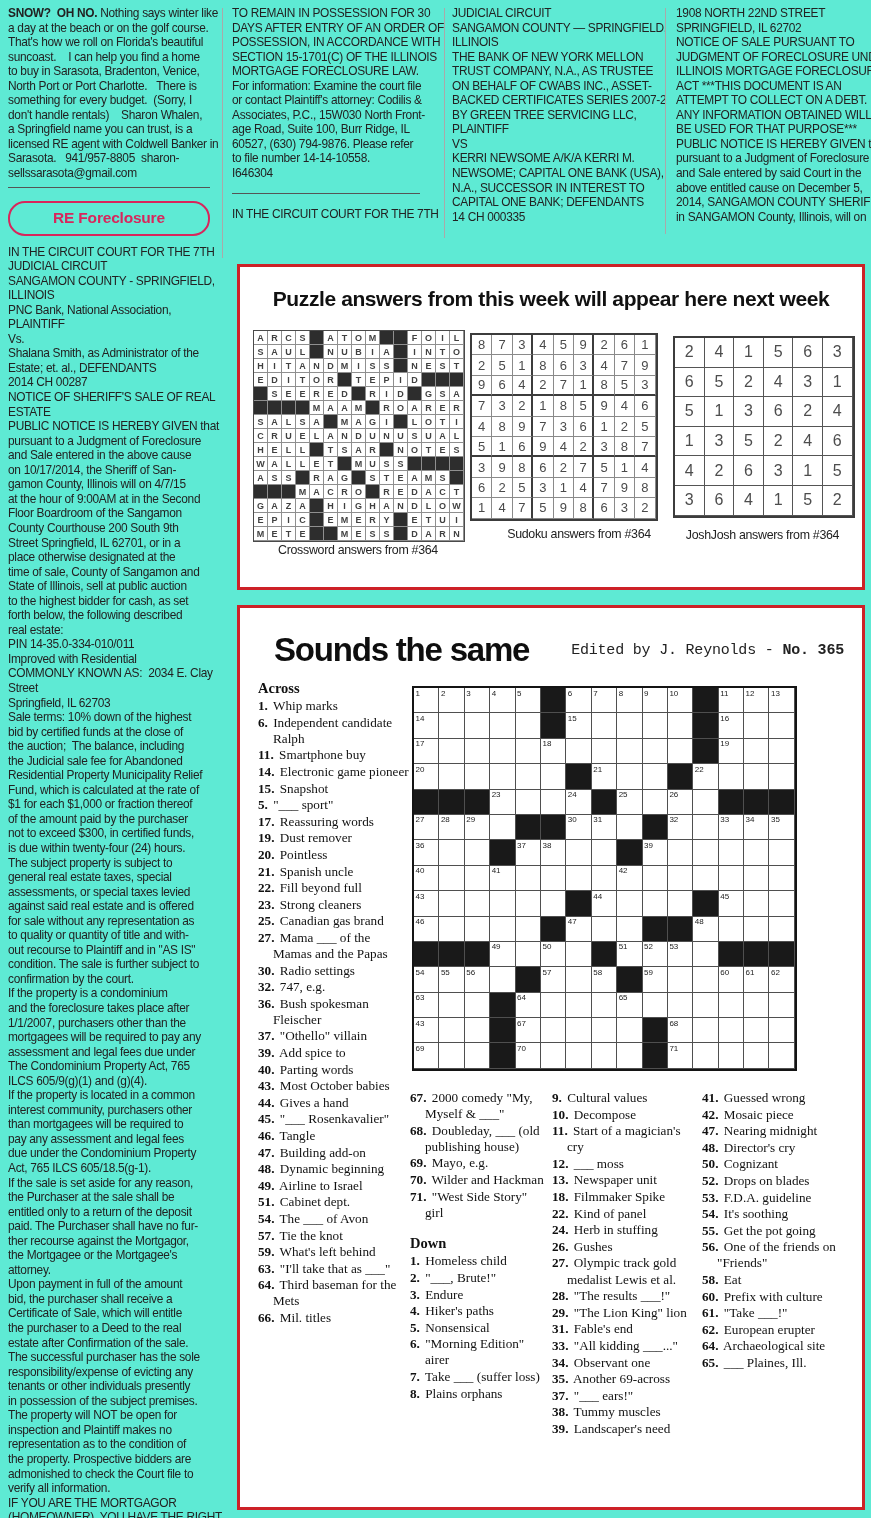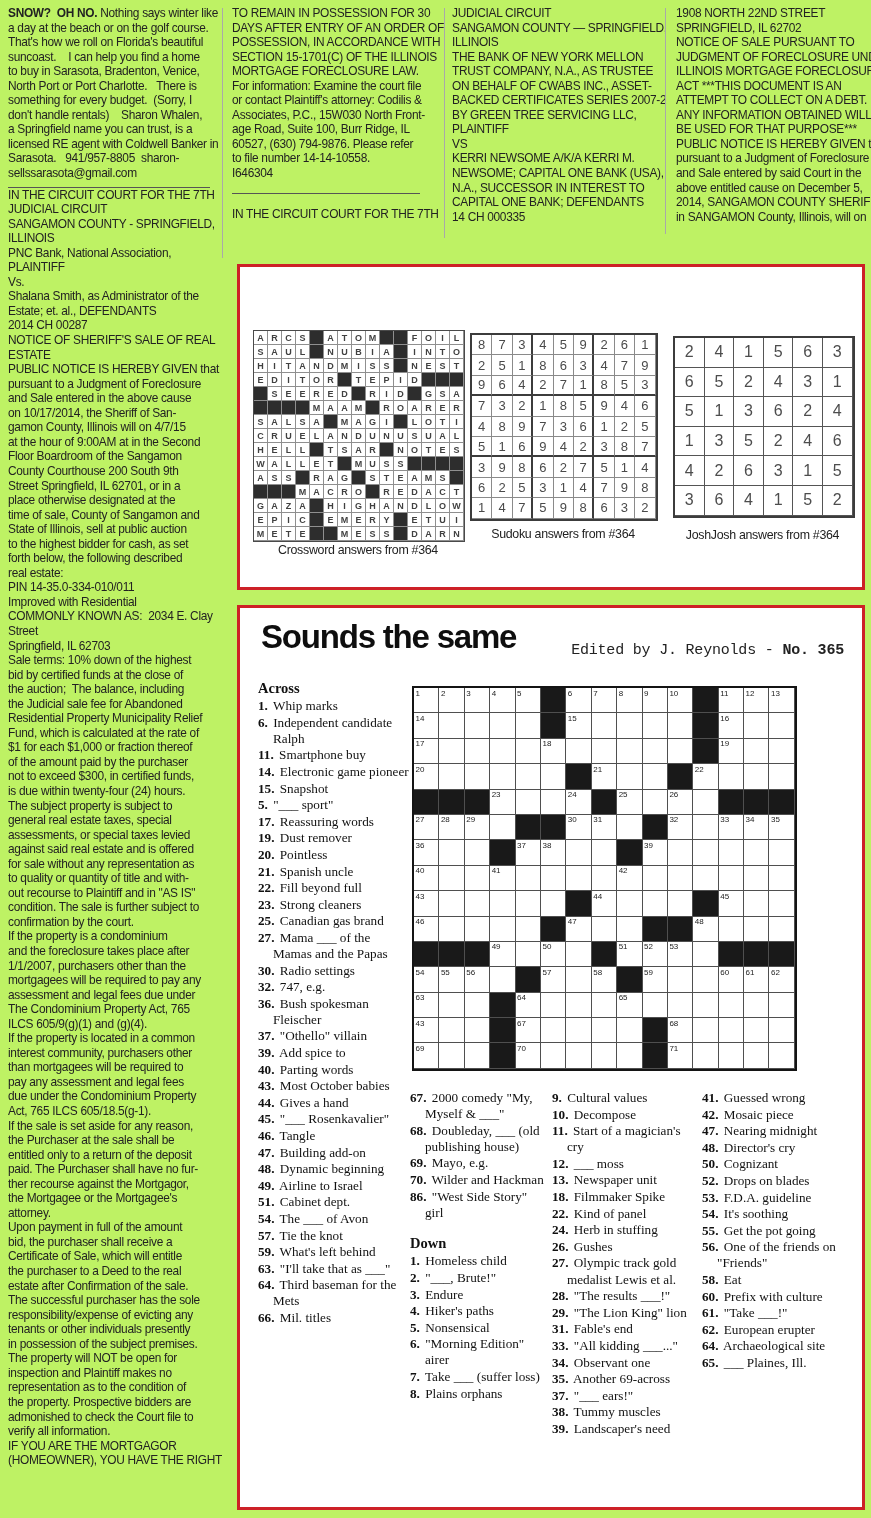--- a/index.html
+++ b/index.html
@@ -1,16 +1,16 @@
 <!DOCTYPE html>
 <html style="--box_red: #cd2127; --badge_red: #d8265c;"><head>
 <meta charset="utf-8">
 <style>
   html,body{margin:0;padding:0;background:#fff;}
-  .page{position:relative;width:871px;height:1518px;background:#bef264;overflow:hidden;
+  .page{position:relative;width:871px;height:1518px;background:#5eead4;overflow:hidden;
         font-family:"Liberation Sans",sans-serif;color:#1b1b1b;}
   
   .col{position:absolute;top:6px;}
   .legal{margin:0;font-size:11.9px;line-height:14.55px;letter-spacing:-0.3px;
          white-space:pre;color:#222;}
   .legal .lead{font-weight:bold;}
   .col-1{left:8px;width:204px;}
   .col-2{left:232px;width:200px;}
   .col-3{left:452px;width:200px;}
   .col-4{left:676px;width:192px;}
@@ -91,20 +91,23 @@
 suncoast.    I can help you find a home
 to buy in Sarasota, Bradenton, Venice,
 North Port or Port Charlotte.   There is
 something for every budget.  (Sorry, I
 don't handle rentals)    Sharon Whalen,
 a Springfield name you can trust, is a
 licensed RE agent with Coldwell Banker in
 Sarasota.   941/957-8805  sharon-
 sellssarasota@gmail.com</span></p>
     <div class="hrule"></div>
+    <div class="badge">
+        <span>RE Foreclosure</span>
+      </div>
     <p class="legal">IN THE CIRCUIT COURT FOR THE 7TH
 JUDICIAL CIRCUIT
 SANGAMON COUNTY - SPRINGFIELD,
 ILLINOIS
 PNC Bank, National Association,
 PLAINTIFF
 Vs.
 Shalana Smith, as Administrator of the
 Estate; et. al., DEFENDANTS
 2014 CH 00287
@@ -239,20 +242,21 @@
 above entitled cause on December 5,
 2014, SANGAMON COUNTY SHERIFF
 in SANGAMON County, Illinois, will on</p>
   </section>
 
   <div class="vrule vrule-1"></div>
   <div class="vrule vrule-2"></div>
   <div class="vrule vrule-3"></div>
 
   <section class="redbox answers-box">
+    <div class="answers-title">Puzzle answers from this week will appear here next week</div>
     <div class="cwa" id="cw-answers">
         <div class="c">A</div>
         <div class="c">R</div>
         <div class="c">C</div>
         <div class="c">S</div>
         <div class="c blk"></div>
         <div class="c">A</div>
         <div class="c">T</div>
         <div class="c">O</div>
         <div class="c">M</div>
@@ -550,21 +554,21 @@
         <div class="c">1</div>
         <div class="c">4</div>
         <div class="c br">7</div>
         <div class="c">5</div>
         <div class="c">9</div>
         <div class="c br">8</div>
         <div class="c">6</div>
         <div class="c">3</div>
         <div class="c">2</div>
       </div>
-    <div class="caption" style="left:218px;top:260px;width:210px;">Sudoku answers from #364</div>
+    <div class="caption" style="left:234px;top:260px;width:210px;">Sudoku answers from #364</div>
     <div class="josh" id="josh-answers">
         <div class="c">2</div>
         <div class="c">4</div>
         <div class="c">1</div>
         <div class="c">5</div>
         <div class="c">6</div>
         <div class="c">3</div>
         <div class="c">6</div>
         <div class="c">5</div>
         <div class="c">2</div>
@@ -593,21 +597,21 @@
         <div class="c">6</div>
         <div class="c">4</div>
         <div class="c">1</div>
         <div class="c">5</div>
         <div class="c">2</div>
       </div>
     <div class="caption" style="left:420px;top:261px;width:205px;">JoshJosh answers from #364</div>
   </section>
 
   <section class="redbox puzzle-box">
-    <h1 class="pz-title" style="margin:0;">Sounds the same</h1>
+    <h1 class="pz-title" style="margin:13px;">Sounds the same</h1>
     <div class="pz-edit"><span>Edited by J. Reynolds - </span><b>No. 365</b></div>
     <div class="maingrid" id="main-grid">
         <div class="c">
           <span class="num">1</span>
         </div>
         <div class="c">
           <span class="num">2</span>
         </div>
         <div class="c">
           <span class="num">3</span>
@@ -1006,21 +1010,21 @@
         <div class="clue"><b>59.</b> What's left behind</div>
         <div class="clue"><b>63.</b> "I'll take that as ___"</div>
         <div class="clue"><b>64.</b> Third baseman for the Mets</div>
         <div class="clue"><b>66.</b> Mil. titles</div>
       </div>
     <div class="cluecol cc2" id="clue-col-2">
         <div class="clue"><b>67.</b> 2000 comedy "My, Myself &amp; ___"</div>
         <div class="clue"><b>68.</b> Doubleday, ___ (old publishing house)</div>
         <div class="clue"><b>69.</b> Mayo, e.g.</div>
         <div class="clue"><b>70.</b> Wilder and Hackman</div>
-        <div class="clue"><b>86.</b> "West Side Story" girl</div>
+        <div class="clue"><b>71.</b> "West Side Story" girl</div>
         <div class="gap"></div>
         <div class="hdr">Down</div>
         <div class="clue"><b>1.</b> Homeless child</div>
         <div class="clue"><b>2.</b> "___, Brute!"</div>
         <div class="clue"><b>3.</b> Endure</div>
         <div class="clue"><b>4.</b> Hiker's paths</div>
         <div class="clue"><b>5.</b> Nonsensical</div>
         <div class="clue"><b>6.</b> "Morning Edition" airer</div>
         <div class="clue"><b>7.</b> Take ___ (suffer loss)</div>
         <div class="clue"><b>8.</b> Plains orphans</div>

